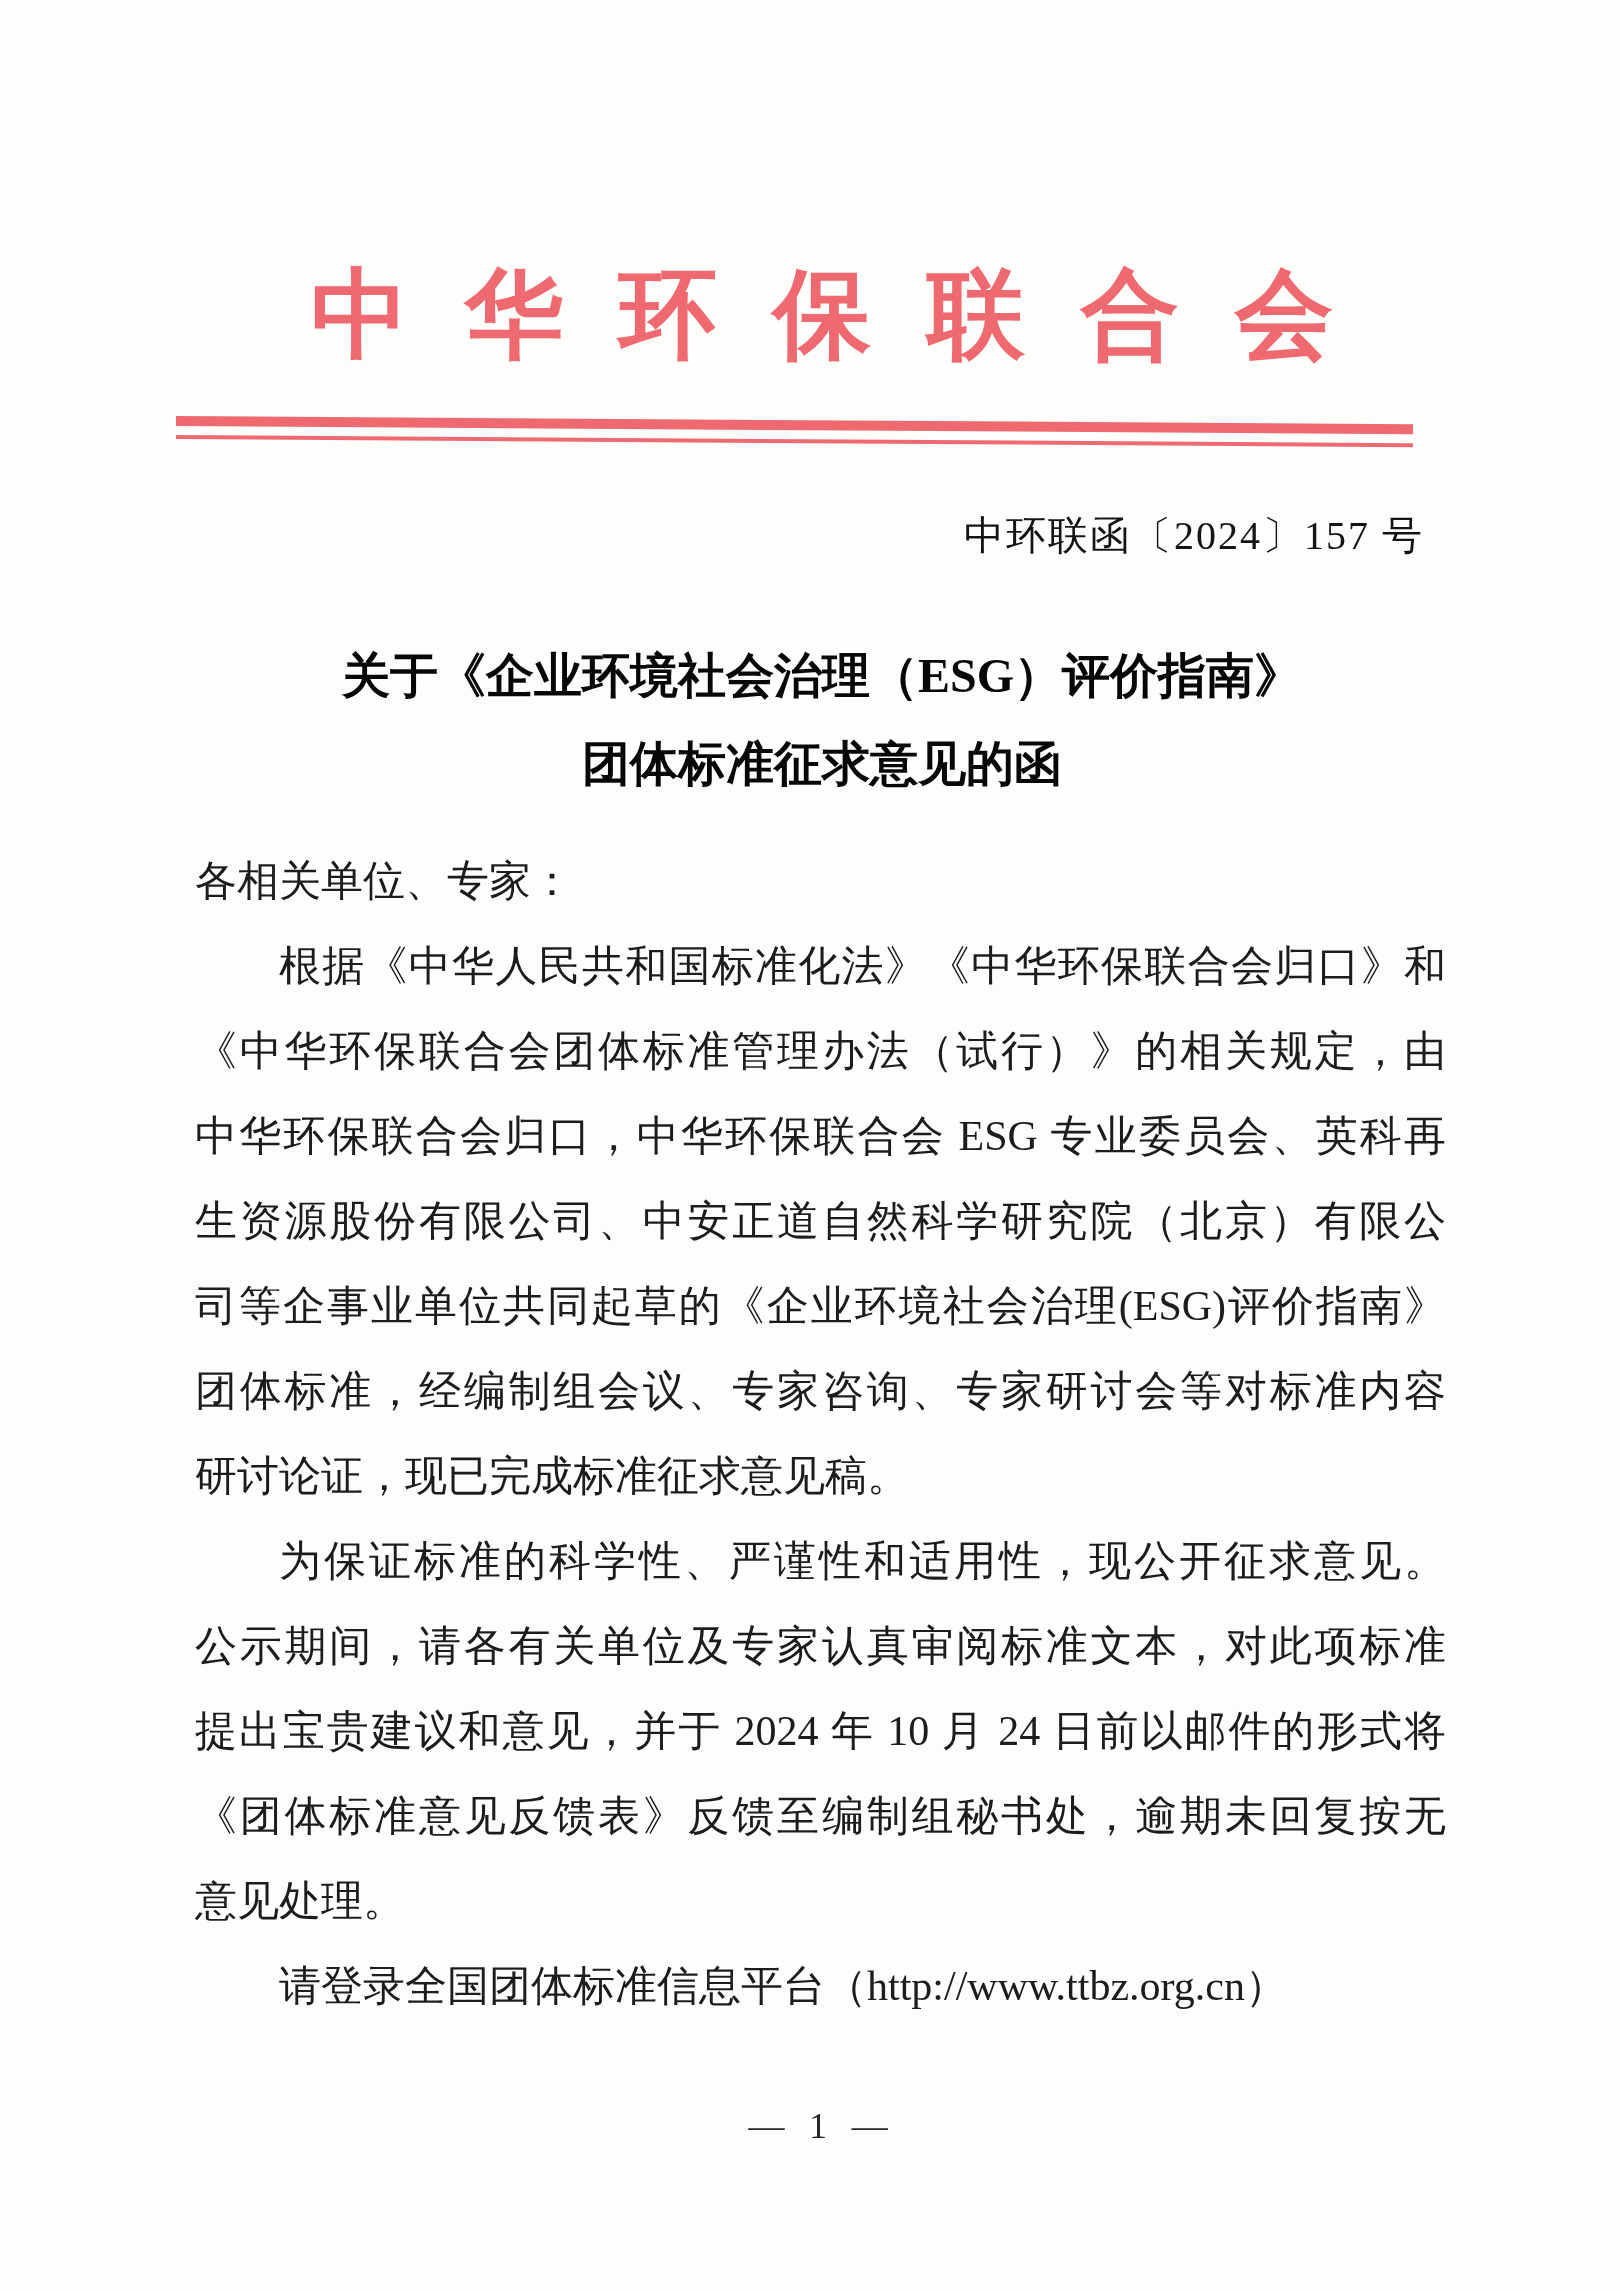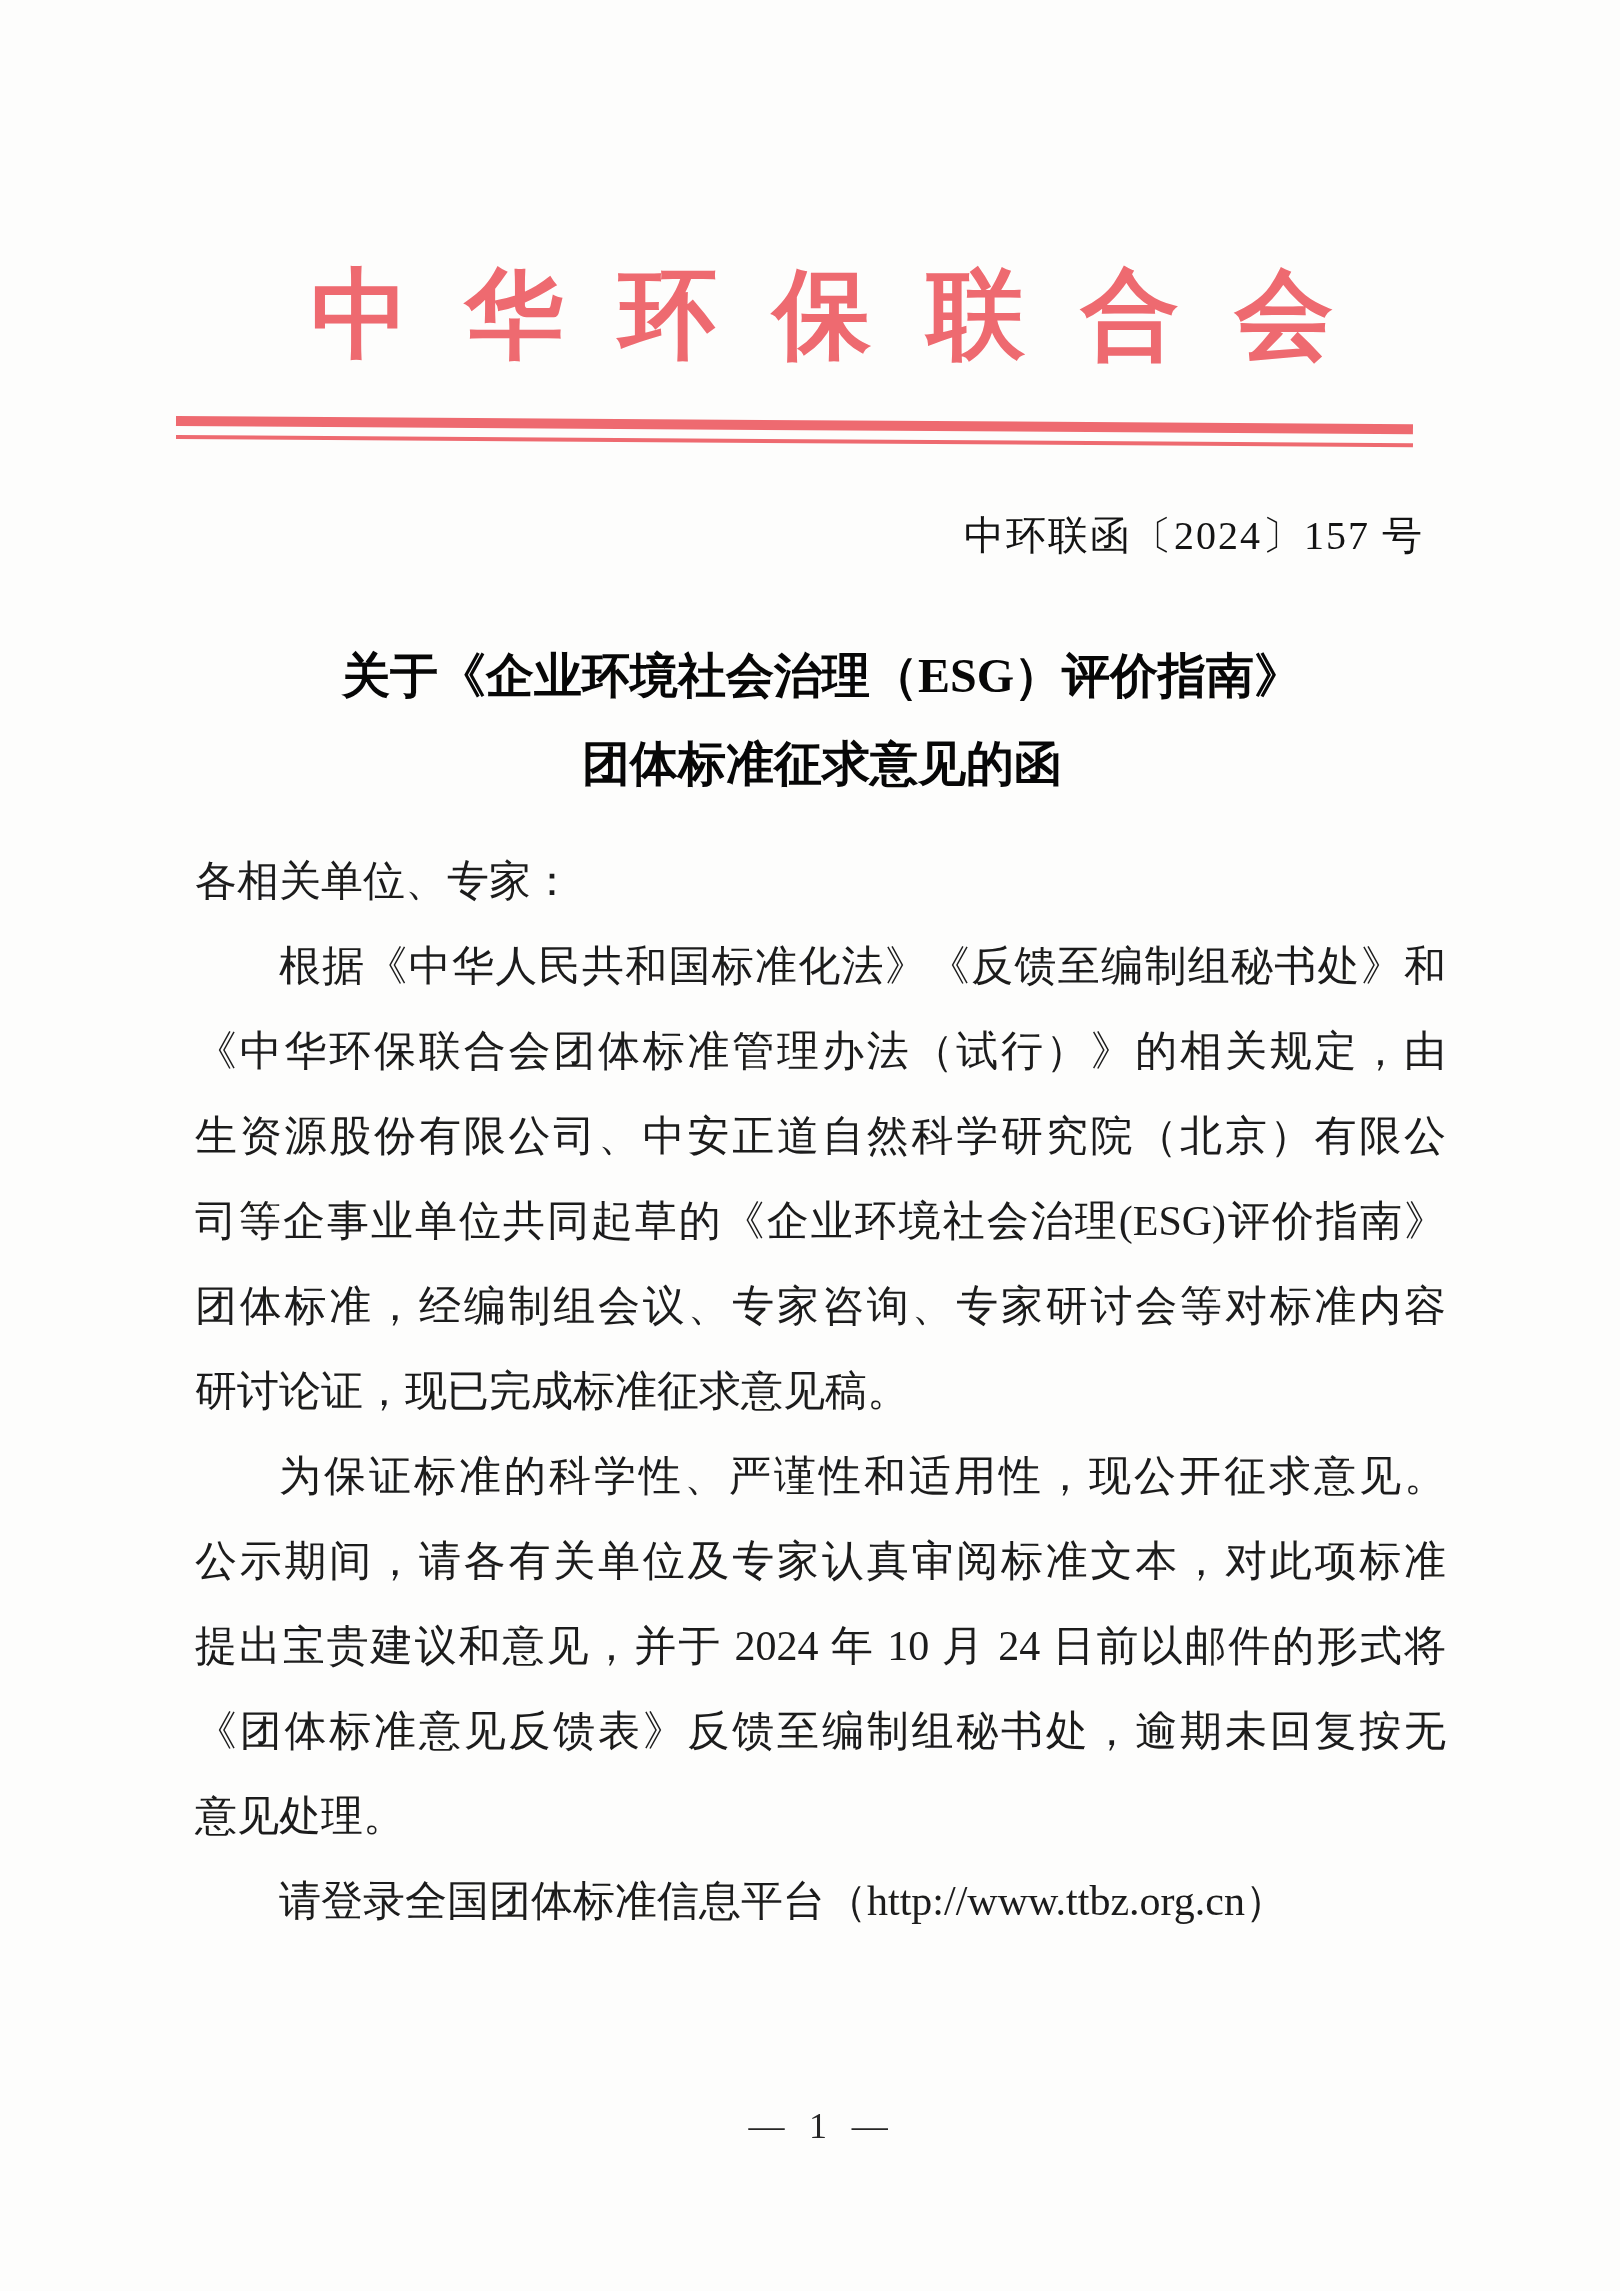--- a/index.html
+++ b/index.html
@@ -86,22 +86,23 @@
   <div class="doc-number">中环联函〔2024〕157 号</div>
 
   <h1 class="title">
     <span class="t-line">关于《企业环境社会治理（ESG）评价指南》</span>
     <span class="t-line">团体标准征求意见的函</span>
   </h1>
 
   <div class="body">
     <div class="line wrapok">各相关单位、专家：</div>
 
-    <div class="line just indent">根据《中华人民共和国标准化法》《反馈至编制组秘书处》和</div>
+    <div class="line just indent">根据《中华人民共和国标准化法》《中华环保联合会归口》和</div>
     <div class="line just">《中华环保联合会团体标准管理办法（试行）》的相关规定，由</div>
+    <div class="line just">中华环保联合会归口，中华环保联合会 ESG 专业委员会、英科再</div>
     <div class="line just">生资源股份有限公司、中安正道自然科学研究院（北京）有限公</div>
     <div class="line just">司等企事业单位共同起草的《企业环境社会治理(ESG)评价指南》</div>
     <div class="line just">团体标准，经编制组会议、专家咨询、专家研讨会等对标准内容</div>
     <div class="line">研讨论证，现已完成标准征求意见稿。</div>
     <div class="line just indent">为保证标准的科学性、严谨性和适用性，现公开征求意见。</div>
     <div class="line just">公示期间，请各有关单位及专家认真审阅标准文本，对此项标准</div>
     <div class="line just">提出宝贵建议和意见，并于 2024 年 10 月 24 日前以邮件的形式将</div>
     <div class="line just">《团体标准意见反馈表》反馈至编制组秘书处，逾期未回复按无</div>
     <div class="line">意见处理。</div>
     <div class="line indent">请登录全国团体标准信息平台（http://www.ttbz.org.cn）</div>

